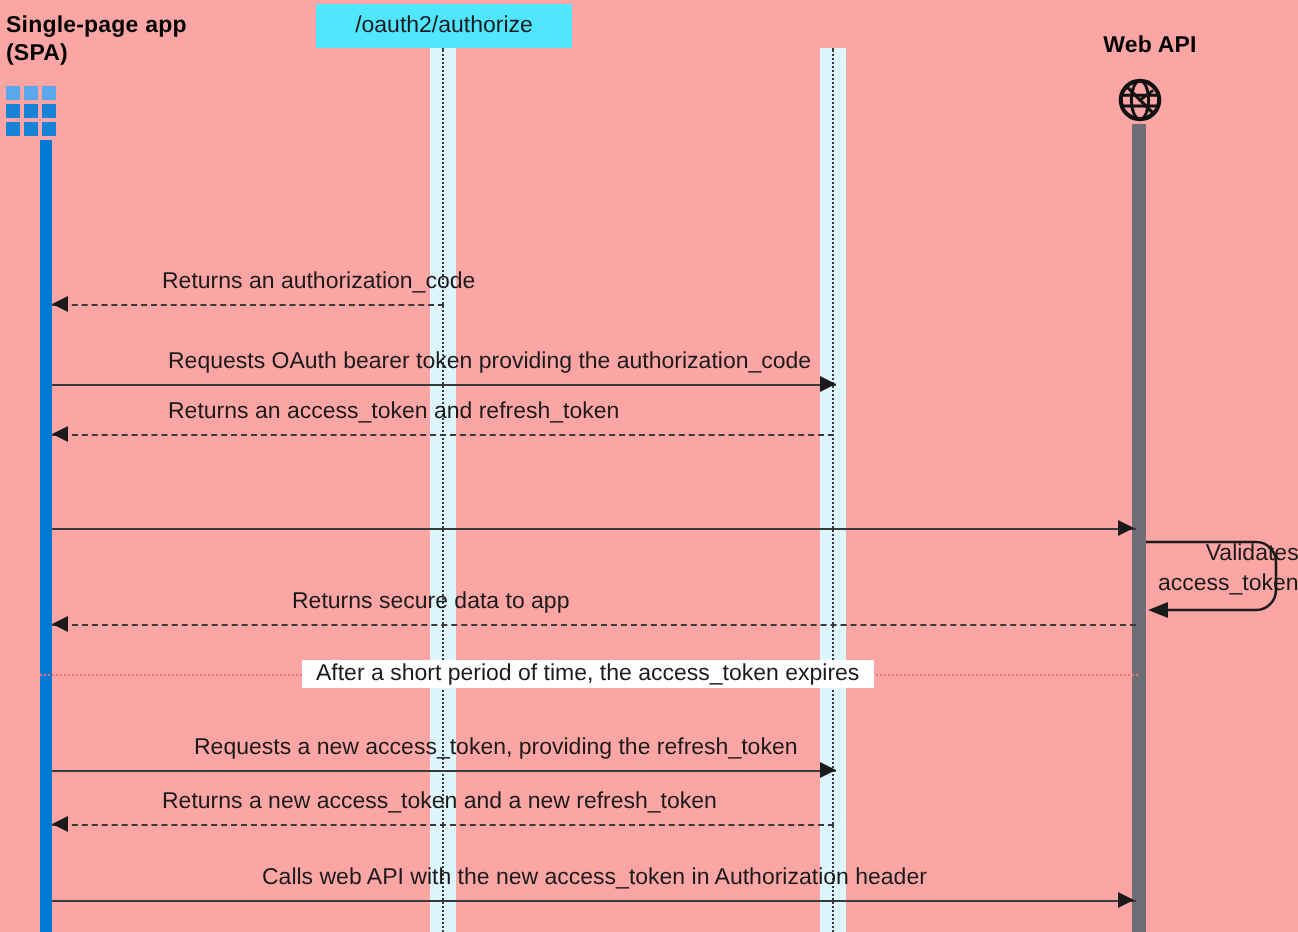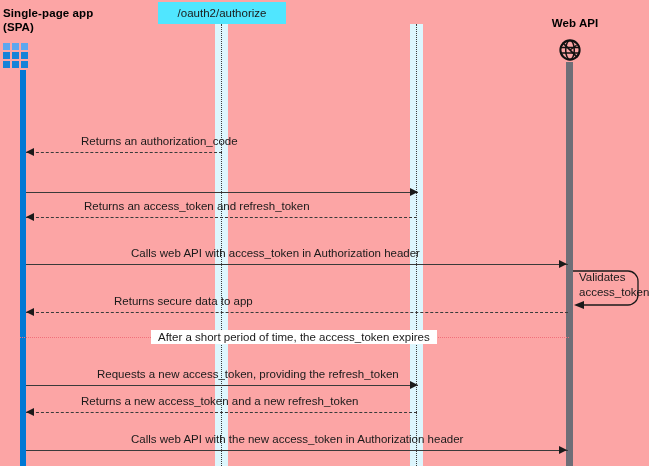--- a/index.html
+++ b/index.html
@@ -183,43 +183,43 @@
 
   <div class="lifeline-spa" style="left:20px;  top:70px;  height:396px;"></div>
 
   <div class="lifeline-api" style="left:566px; top:62px; height:404px;"></div>
 
 
   <div class="msg-label" style="left:35px; top:134px;">Returns an authorization_code</div>
   <div class="msg-line dashed" style="left:26px; top:152px; width:196px;"></div>
   <div class="arrow-head left" style="left:26px; top:148px;"></div>
 
+  <div class="msg-label" style="left:38px; top:174px;">Requests OAuth bearer token providing the authorization_code</div>
   <div class="msg-line" style="left:26px; top:192px; width:392px;"></div>
   <div class="arrow-head right" style="left:410px; top:188px;"></div>
 
   <div class="msg-label" style="left:38px; top:199px;">Returns an access_token and refresh_token</div>
   <div class="msg-line dashed" style="left:26px; top:217px; width:391px;"></div>
   <div class="arrow-head left" style="left:26px; top:213px;"></div>
 
-  <div class="msg-label" style="left:85px; top:246px;">Calls web API with access_token in Authorization header</div>
   <div class="msg-line" style="left:26px; top:264px; width:542px;"></div>
   <div class="arrow-head right" style="left:559px; top:260px;"></div>
 
   <div class="abs" style="left:570px; top:262px; width:79px; height:48px;">
     <svg width="79" height="48" viewBox="0 0 79 48">
       <path d="M3 9 H58 A10 10 0 0 1 68 19 V33 A10 10 0 0 1 58 43 H14" fill="none" stroke="#1a1a1a" stroke-width="1.3"></path>
       <polygon points="14,39 4,43 14,47" fill="#1a1a1a"></polygon>
     </svg>
   </div>
-  <div class="self-label" style="left:579px; top:270px;">
+  <div class="self-label" style="left:579px; top:270px;text-align:right;">
     <div>Validates</div>
     <div>access_token</div>
   </div>
 
-  <div class="msg-label" style="left:68px; top:294px;">Returns secure data to app</div>
+  <div class="msg-label" style="left:100px; top:294px;">Returns secure data to app</div>
   <div class="msg-line dashed" style="left:26px; top:312px; width:542px;"></div>
   <div class="arrow-head left" style="left:26px; top:308px;"></div>
 
   <div class="divider-line" style="left:20px; top:337px; width:549px;"></div>
   <div class="divider-label" style="left:151px; top:330px;">After a short period of time, the access_token expires</div>
 
   <div class="msg-label" style="left:35px; top:367px;margin-left:16px;">Requests a new access_token, providing the refresh_token</div>
   <div class="msg-line" style="left:26px; top:385px; width:392px;"></div>
   <div class="arrow-head right" style="left:410px; top:381px;"></div>
 

